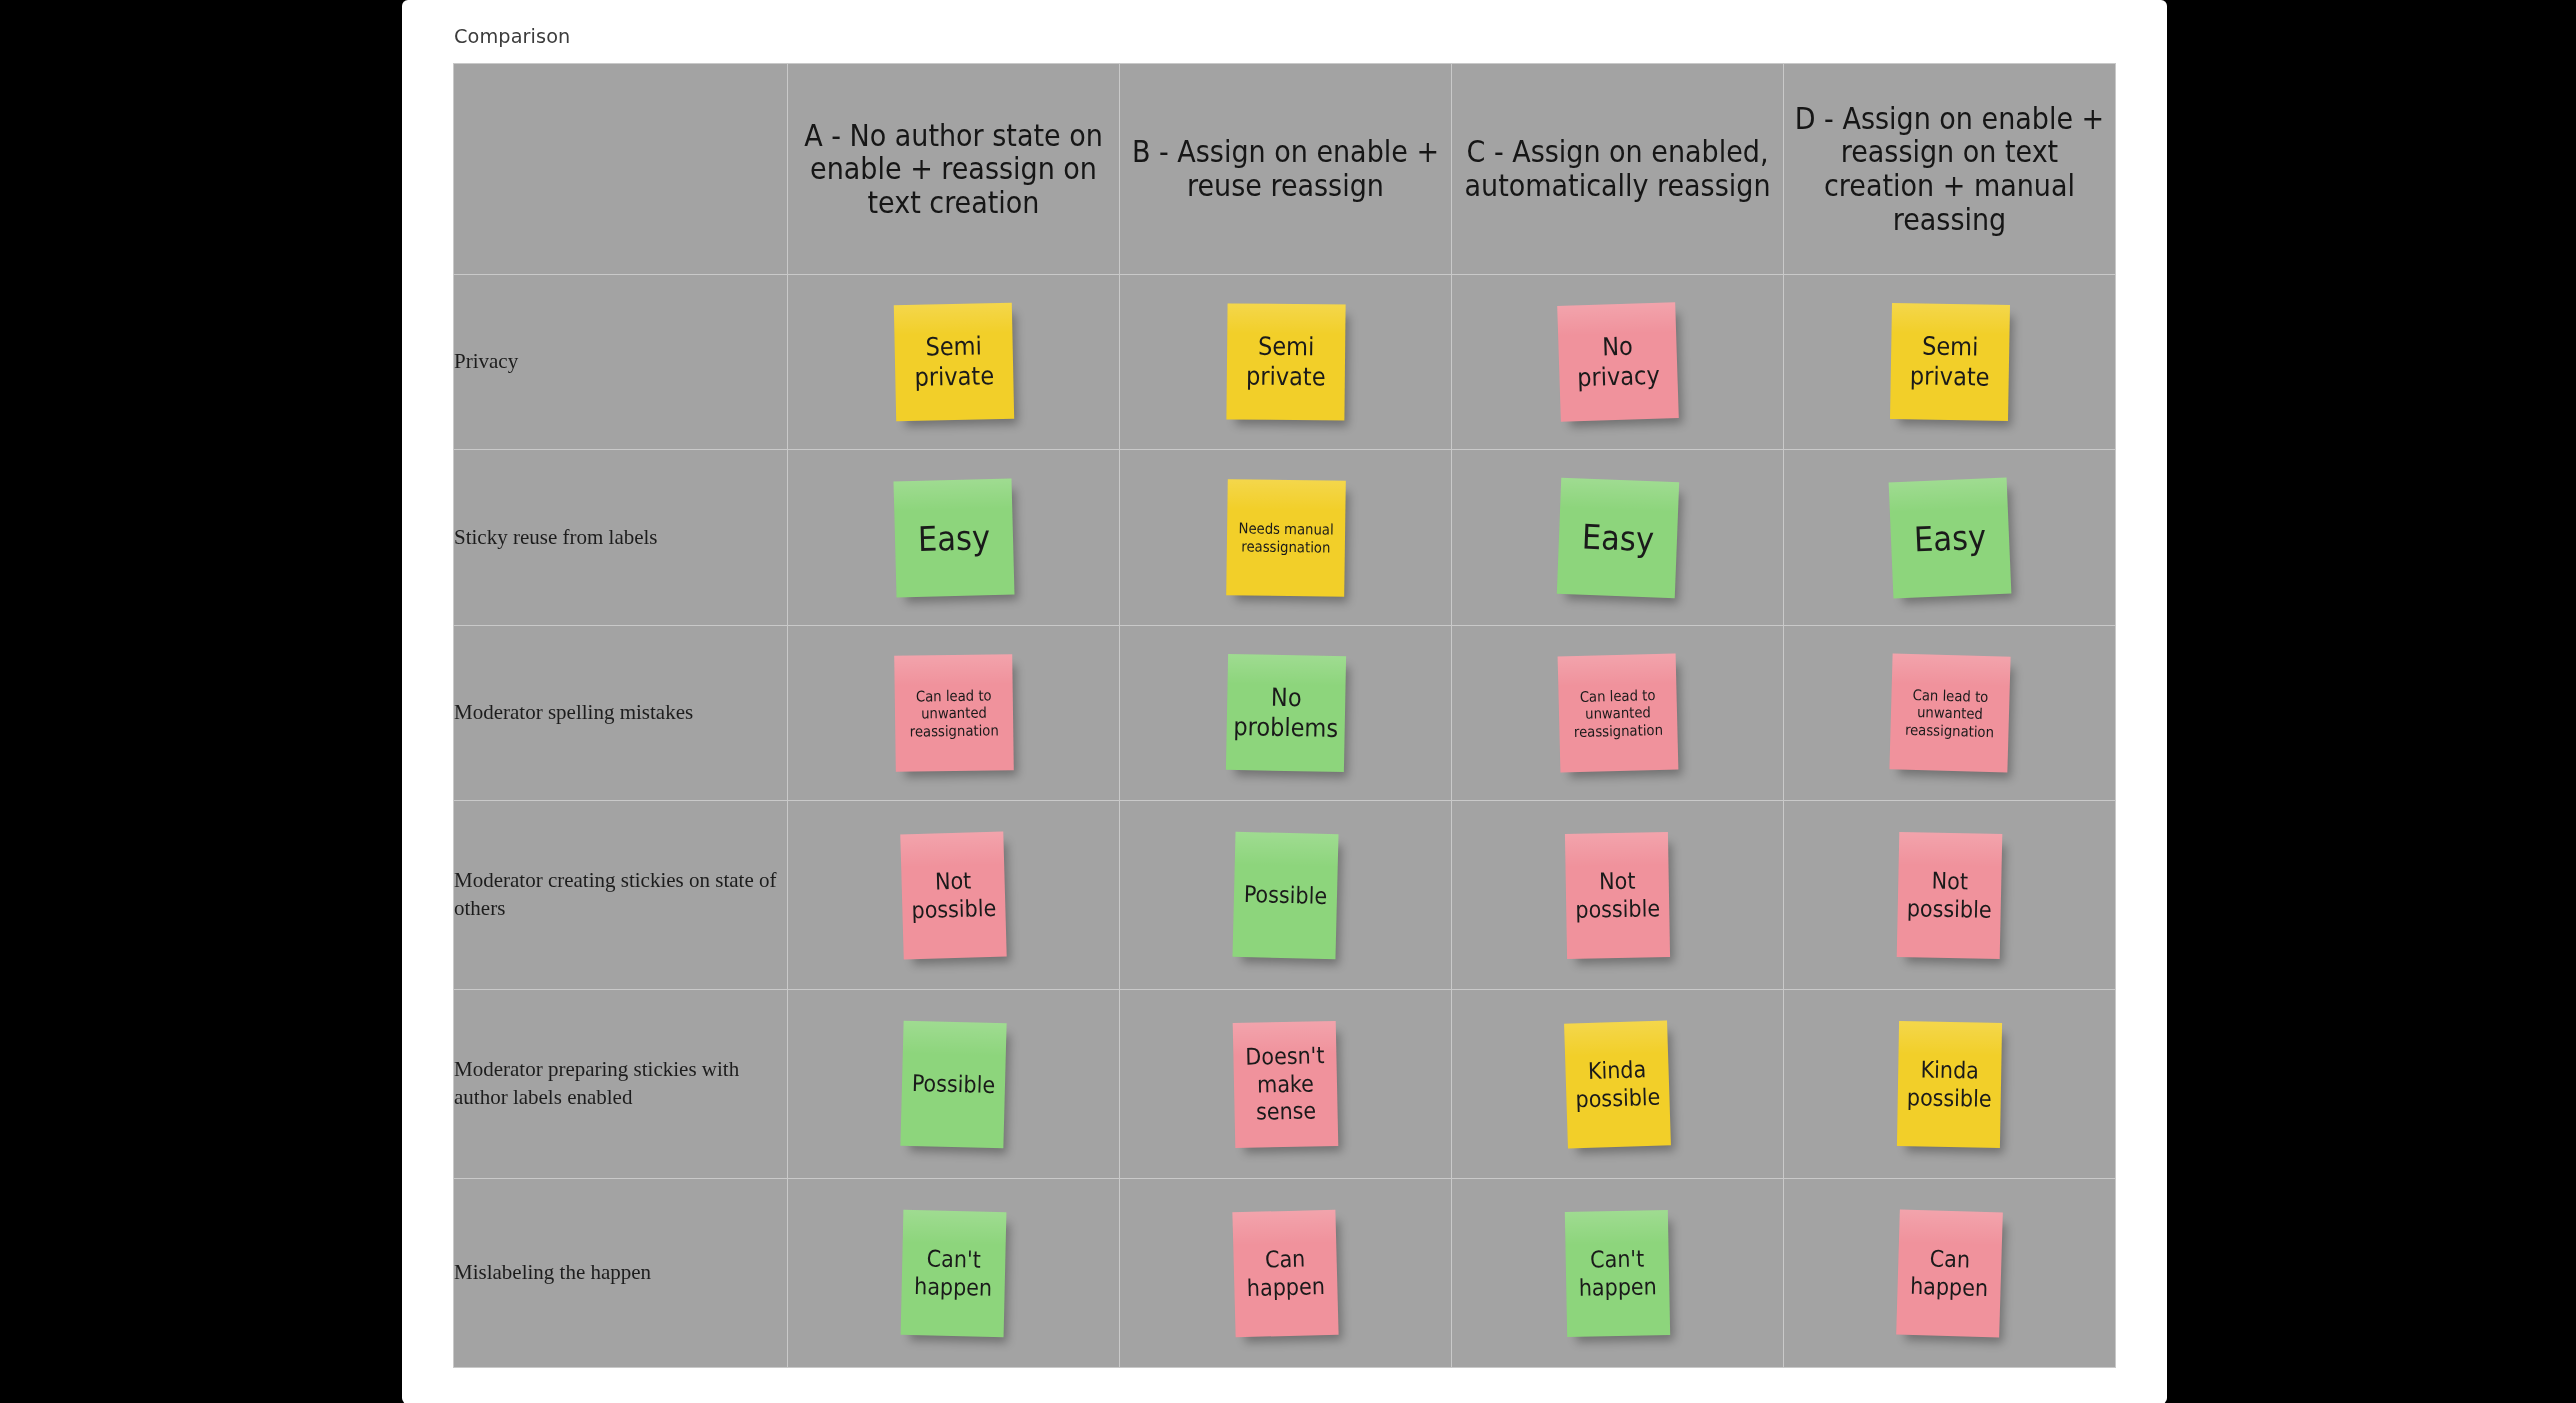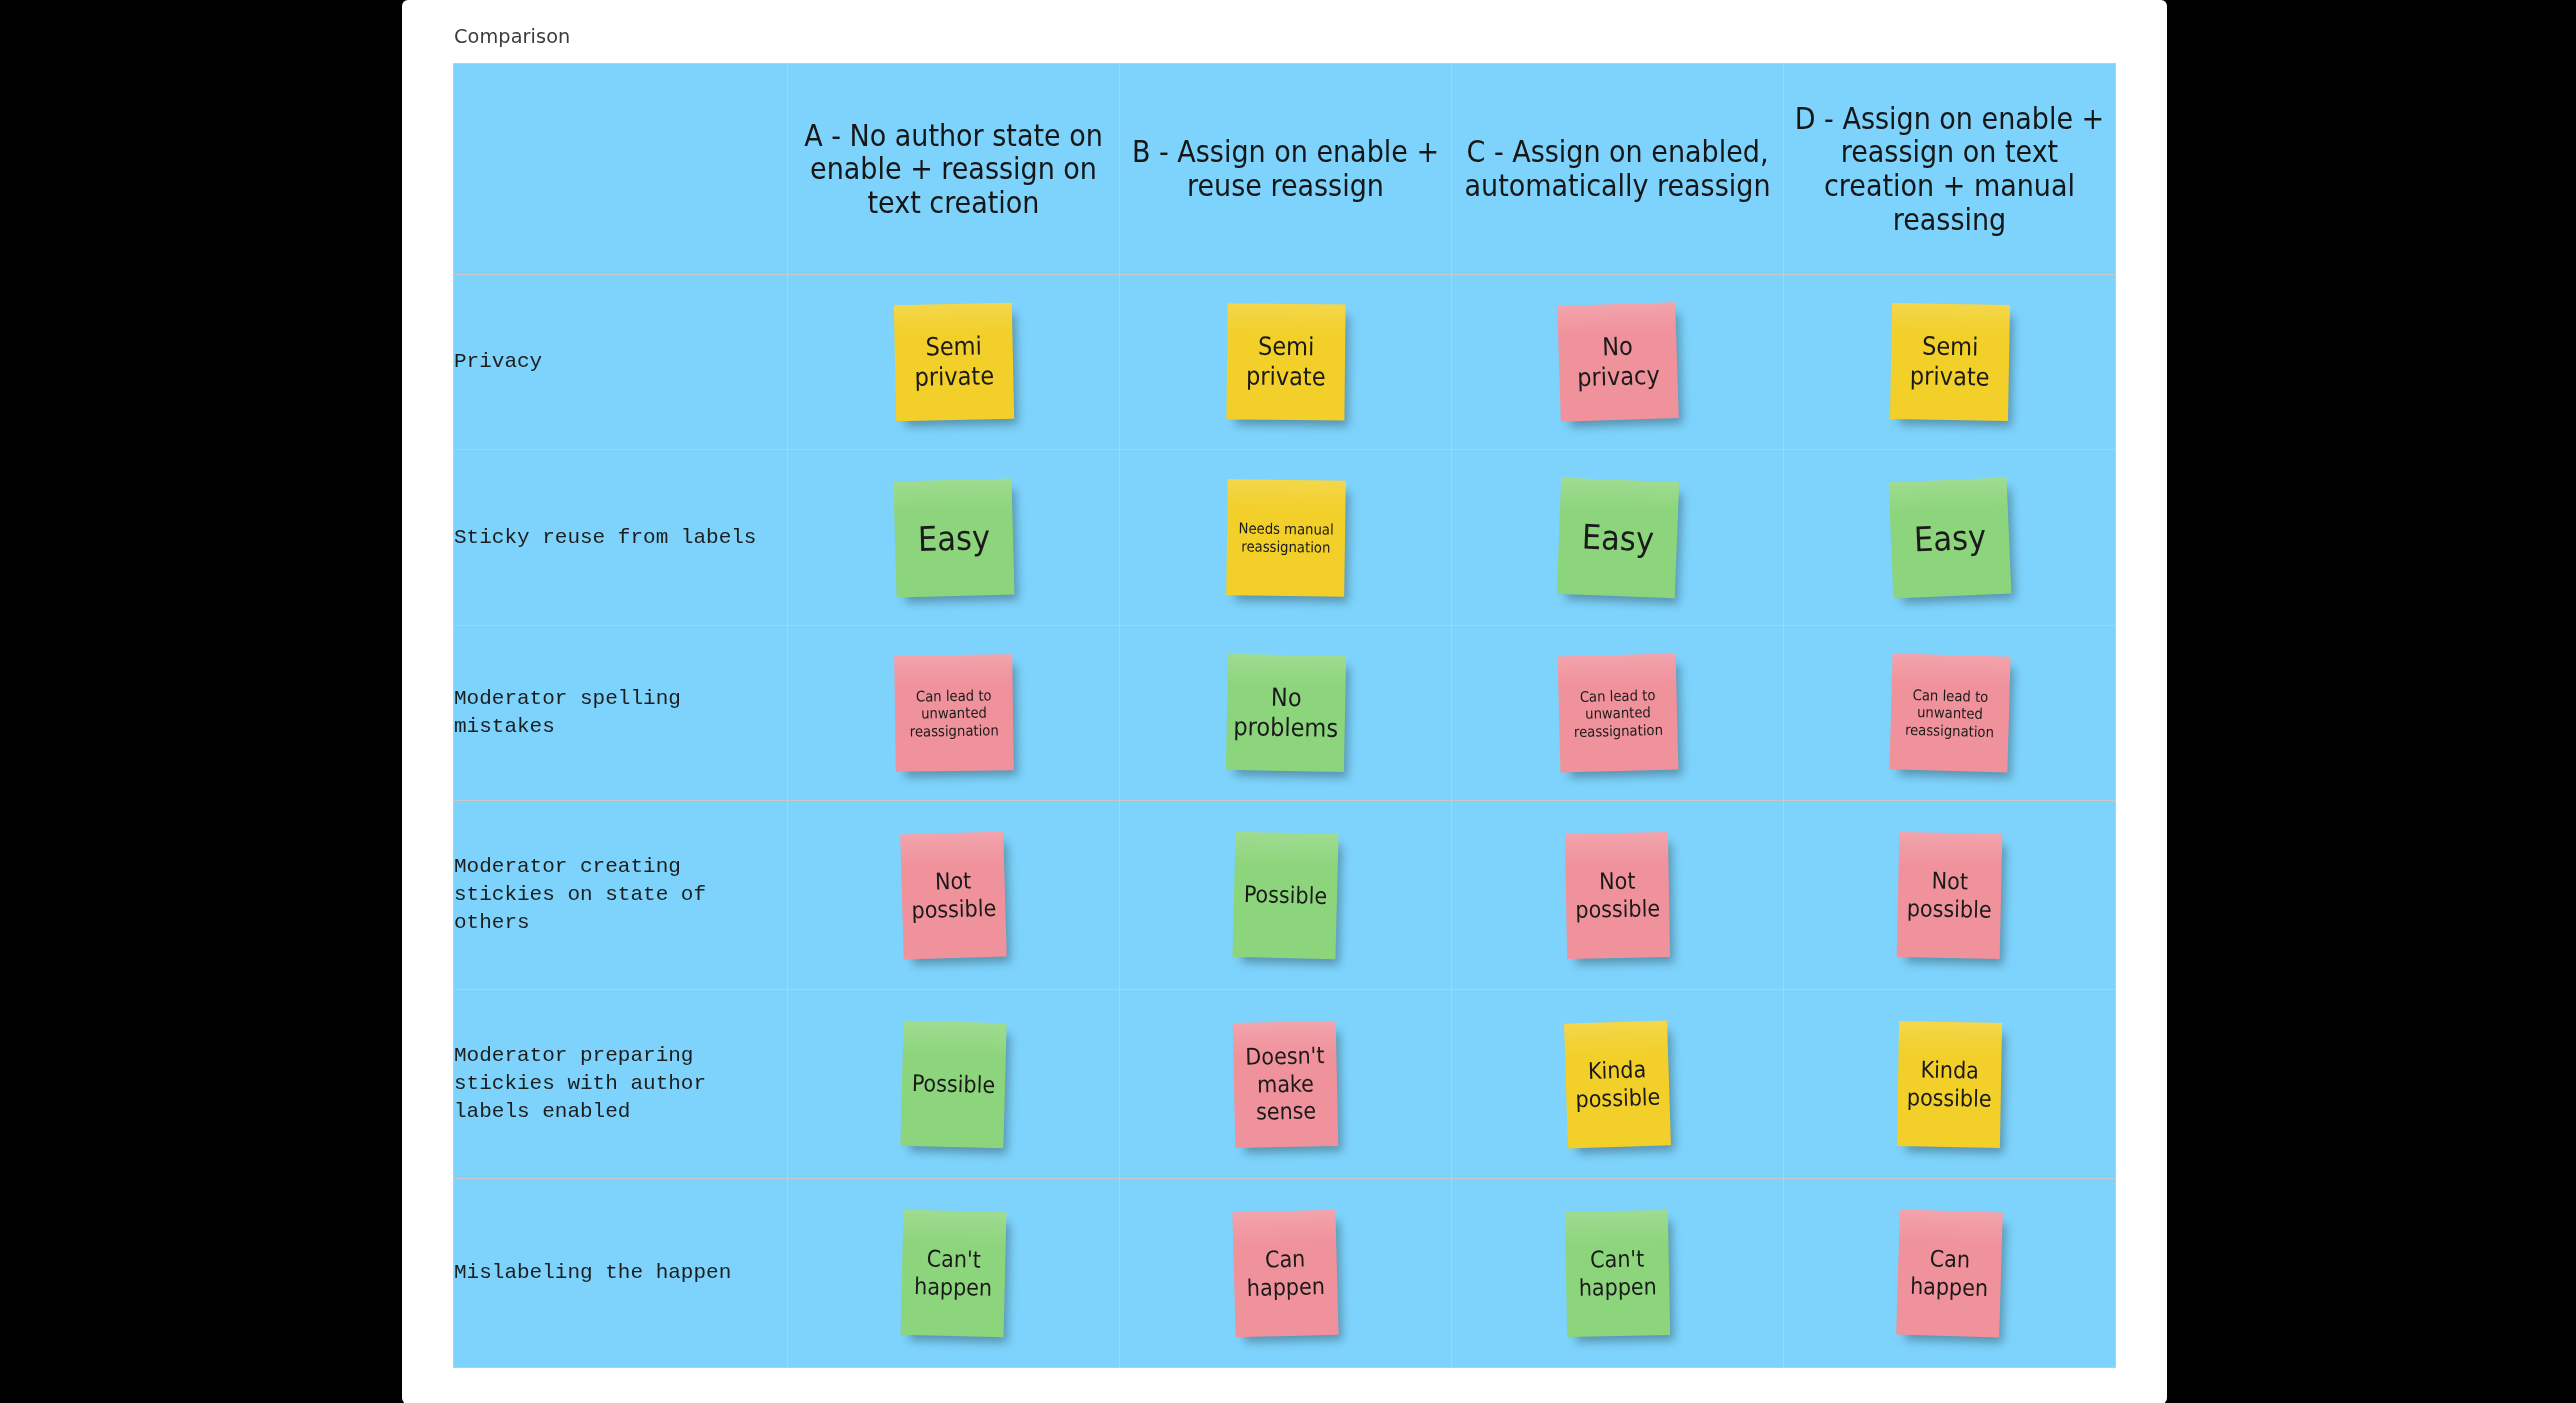--- a/index.html
+++ b/index.html
@@ -58,21 +58,21 @@
     border-collapse: collapse;
     width: 1662px;
     height: 1305px;
     table-layout: fixed;
   }
   table.grid td, table.grid th {
     border: 1.8px solid #c9c9c9;
     padding: 0;
     margin: 0;
     vertical-align: middle;
-    background: #7dd3fc;
+    background: #a3a3a3;
   }
 
   col.c-label { width: 334px; }
   col.c-opt   { width: 332px; }
 
   
   th.colhead {
     text-align: center;
     font-weight: normal;
     font-family: "DejaVu Sans Condensed", "DejaVu Sans", sans-serif;
@@ -81,21 +81,21 @@
     color: #161616;
     padding: 13px 16.6px;
     height: 210px;
     box-sizing: border-box;
   }
   th.corner { height: 210px; }
 
   
   td.rowlabel {
     text-align: left;
-    font-family: Liberation Mono, monospace;
+    font-family: Liberation Serif, serif;
     font-size: 21px;
     line-height: 1.33;
     color: #1d1d1d;
     padding: 0 14.7px 0 20px;
   }
 
   
   td.cell {
     text-align: center;
     position: relative;

